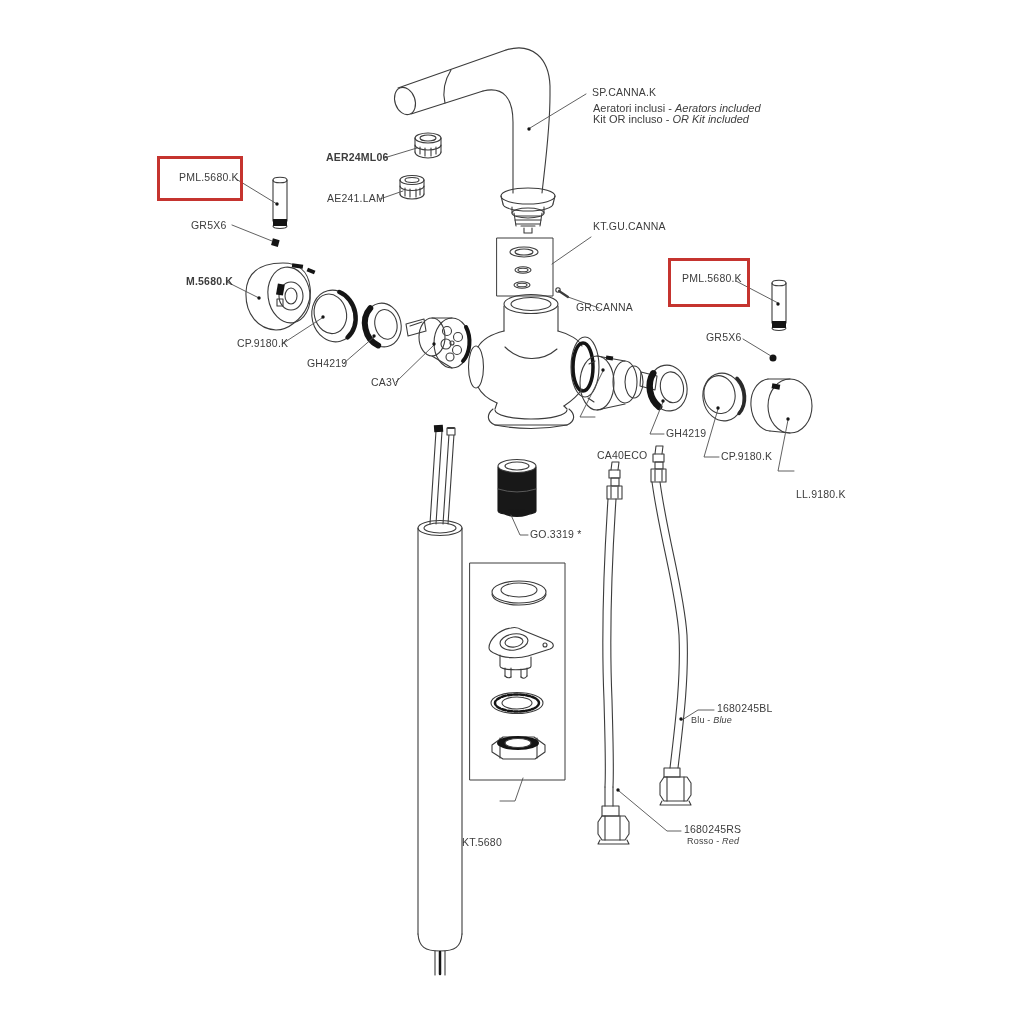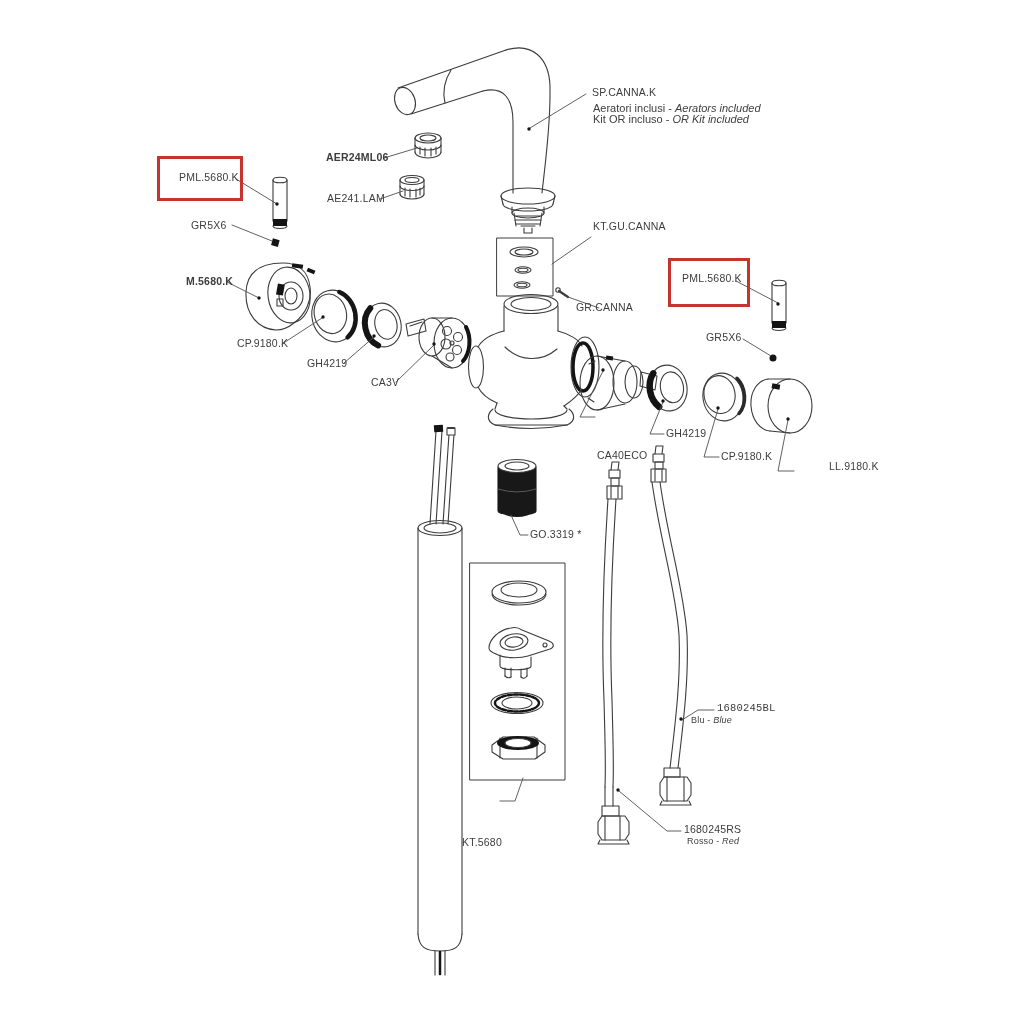--- a/index.html
+++ b/index.html
@@ -304,24 +304,24 @@
 
   <div class="lbl" style="left:593px;top:220px;">KT.GU.CANNA</div>
   <div class="lbl" style="left:576px;top:301px;">GR.CANNA</div>
 
   <div class="lbl" style="left:682px;top:272px;">PML.5680.K</div>
   <div class="lbl" style="left:706px;top:331px;">GR5X6</div>
 
   <div class="lbl" style="left:597px;top:410px;margin-top:39px;">CA40ECO</div>
   <div class="lbl" style="left:666px;top:427px;">GH4219</div>
   <div class="lbl" style="left:721px;top:450px;">CP.9180.K</div>
-  <div class="lbl" style="left:796px;top:460px;margin-left:33px;">LL.9180.K</div>
+  <div class="lbl" style="left:796px;top:488px;">LL.9180.K</div>
 
   <div class="lbl" style="left:530px;top:528px;">GO.3319 *</div>
   <div class="lbl" style="left:462px;top:794px;margin-top:42px;">KT.5680</div>
 
-  <div class="lbl" style="left:717px;top:702px;font-family:Liberation Mono, monospace;">1680245BL</div>
+  <div class="lbl" style="left:717px;top:702px;">1680245BL</div>
   <div class="lbl hsub" style="left:691px;top:715px;"><span>Blu - </span><span class="it">Blue</span></div>
 
   <div class="lbl" style="left:684px;top:823px;">1680245RS</div>
   <div class="lbl hsub" style="left:687px;top:836px;"><span>Rosso - </span><span class="it">Red</span></div>
 
 </div>
 
 </body></html>

